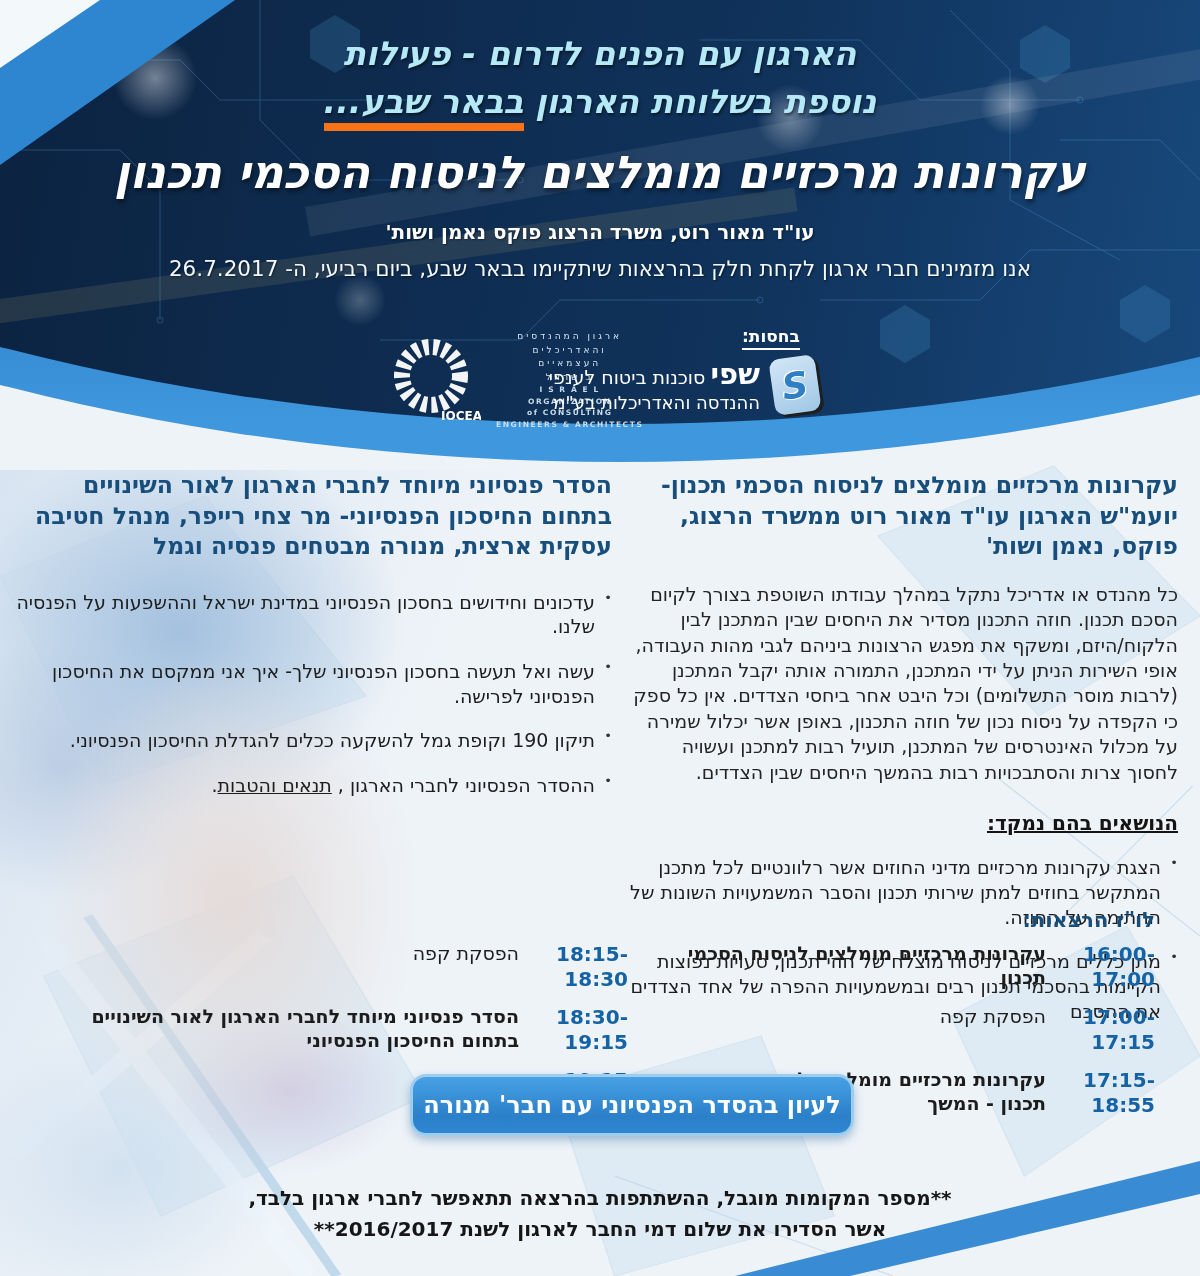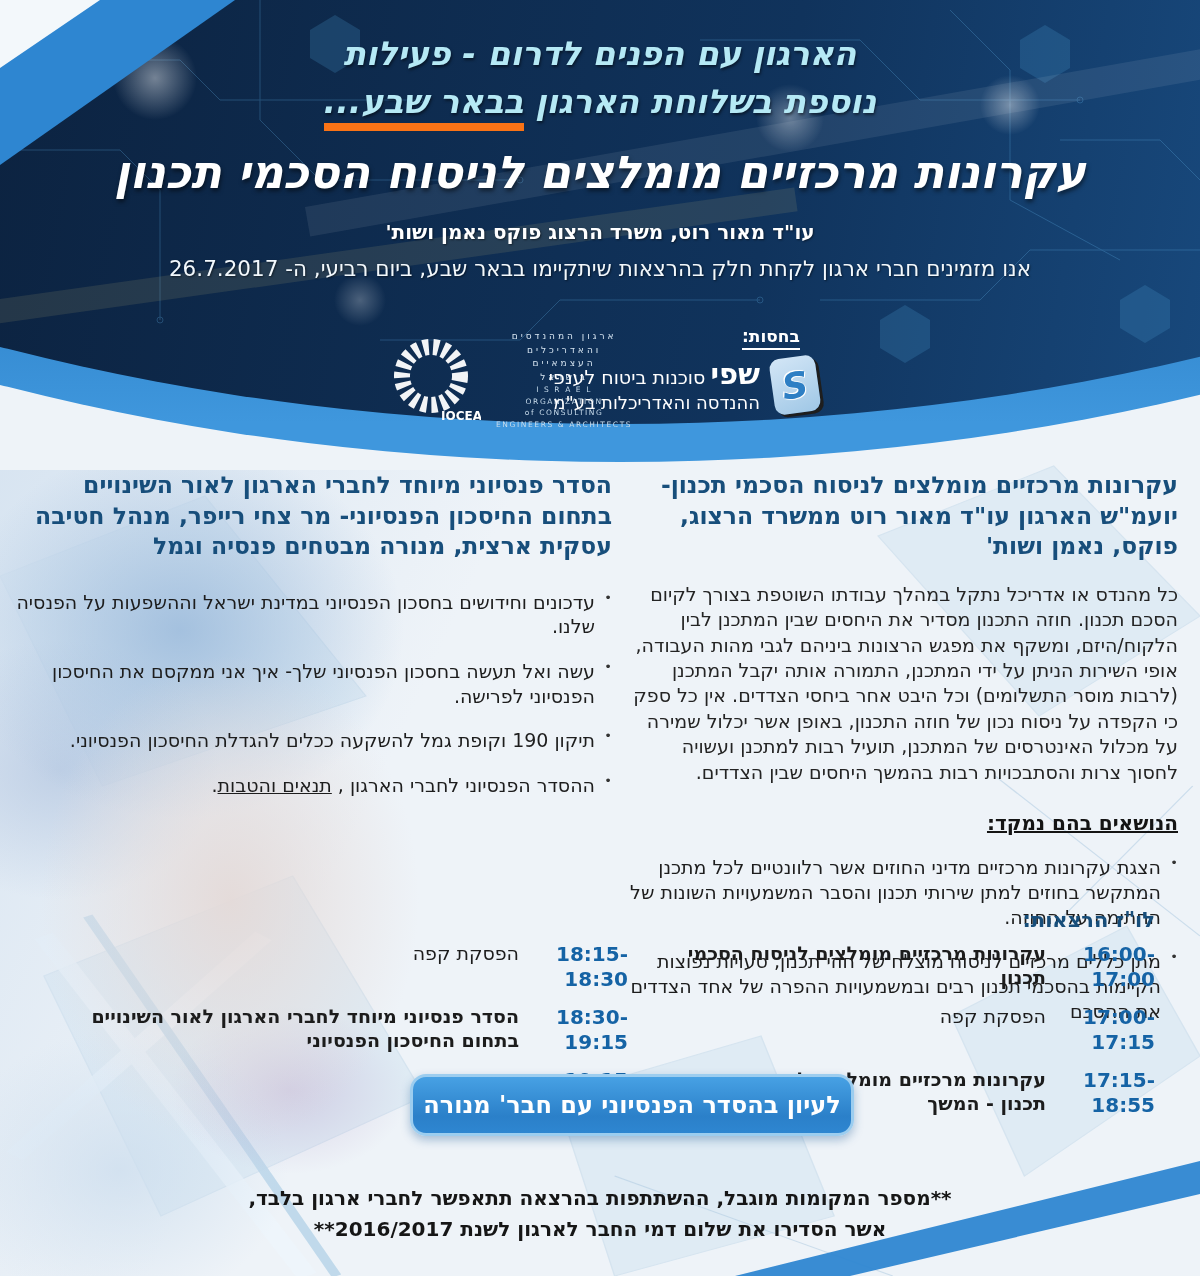--- a/index.html
+++ b/index.html
@@ -26,21 +26,21 @@
     color:#ffffff;font-size:20px;font-weight:bold;text-shadow:1px 1px 2px rgba(0,0,0,.5);}
   .hero-invite1{position:absolute;top:256px;left:0;width:100%;text-align:center;
     color:#f2f8fc;font-size:21.5px;text-shadow:1px 1px 2px rgba(0,0,0,.5);}
   .hero-invite2{position:absolute;top:300px;left:0;width:100%;text-align:center;
     color:#f2f8fc;font-size:21.5px;text-shadow:1px 1px 2px rgba(0,0,0,.5);}
 
   
   .iocea{position:absolute;top:330px;left:385px;display:flex;direction:ltr;align-items:center;gap:8px;}
   .iocea-cap{display:flex;flex-direction:column;align-items:center;text-align:right;margin-left:7px;}
   .iocea-cap .he{color:#d8e6f2;font-size:9px;letter-spacing:3px;line-height:1.5;}
-  .iocea-cap .en{color:#c8dcec;font-size:7.5px;letter-spacing:1.6px;line-height:1.55;font-weight:normal;}
+  .iocea-cap .en{color:#c8dcec;font-size:7.5px;letter-spacing:1.6px;line-height:1.55;font-weight:bold;}
   .sponsor-label{position:absolute;top:326px;left:742px;color:#ffffff;font-size:17px;font-weight:bold;
     border-bottom:2px solid #ffffff;padding-bottom:2px;}
   .shefi{position:absolute;top:356px;left:548px;display:flex;direction:rtl;align-items:center;gap:12px;width:270px;}
   .stile{width:46px;height:56px;flex:0 0 46px;background:linear-gradient(160deg,#d3e6f6,#9fc7e6);
     border-radius:10px;transform:rotate(-8deg);box-shadow:3px 3px 0 #1e1e1e;
     display:flex;align-items:center;justify-content:center;}
   .stile span{font-size:36px;font-weight:bold;font-style:italic;color:#2e7fc4;
     text-shadow:0 0 2px #fff,1px 1px 0 #fff,-1px -1px 0 #fff;}
   .stext{color:#ffffff;text-align:right;line-height:1.25;}
   .stext .brand{font-size:29px;font-weight:bold;}

